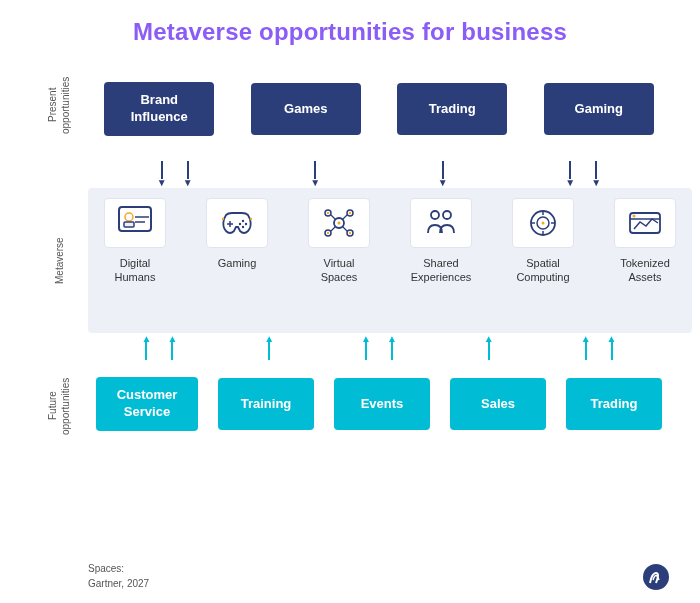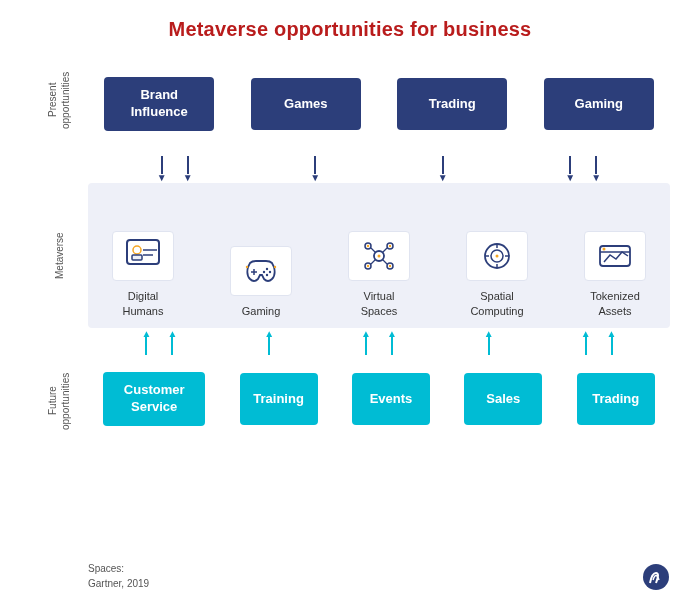--- a/index.html
+++ b/index.html
@@ -16,23 +16,23 @@
       width: 700px;
       height: 603px;
       background: #fff;
       padding: 18px 30px 12px 30px;
       display: flex;
       flex-direction: column;
     }
 
     .title {
       text-align: center;
-      font-size: 20px;
+      font-size: 24px;
       font-weight: 700;
-      color: #b91c1c;
+      color: #8b5cf6;
       margin-bottom: 14px;
       letter-spacing: 0.2px;
     }
 
     .rows-container {
       display: flex;
       flex-direction: column;
       flex: 1;
       gap: 0;
     }
@@ -219,21 +219,21 @@
       border-radius: 4px;
       padding: 10px 8px;
       min-height: 52px;
       display: flex;
       align-items: center;
       justify-content: center;
       line-height: 1.3;
     }
 
     .future-box.wide { width: 102px; }
-    .future-box.normal { width: 78px; }
+    .future-box.normal { width: 96px; }
 
     
     .footer {
       display: flex;
       justify-content: space-between;
       align-items: flex-end;
       padding: 4px 0 0 58px;
       margin-top: 4px;
     }
 
@@ -292,21 +292,21 @@
 
         <div class="arrow-col">
           <div class="arrow-down"></div>
           <div class="arrow-down"></div>
         </div>
       </div>
     </div>
 
     <div class="row metaverse-row">
       <div class="row-label">Metaverse</div>
-      <div class="row-content metaverse-row" style="background:#eef0f8;border-radius:4px;display:flex;flex-direction:row;align-items:flex-end;justify-content:space-around;padding:10px 2px;">
+      <div class="row-content metaverse-row" style="background:#eef0f8;border-radius:4px;display:flex;flex-direction:row;align-items:flex-start;justify-content:space-around;padding:10px 2px;">
 
         <div class="metaverse-item">
           <div class="metaverse-icon-box">
             <svg viewBox="0 0 38 36" fill="none" xmlns="http://www.w3.org/2000/svg">
               <rect x="3" y="2" width="32" height="24" rx="3" stroke="#2c3e7a" stroke-width="2" fill="none"></rect>
               <circle cx="13" cy="12" r="4" stroke="#f5a623" stroke-width="1.5" fill="none"></circle>
               <rect x="8" y="17" width="10" height="5" rx="1" stroke="#2c3e7a" stroke-width="1.5" fill="#eef0f8"></rect>
               <line x1="19" y1="12" x2="33" y2="12" stroke="#2c3e7a" stroke-width="1.5"></line>
               <line x1="19" y1="17" x2="29" y2="17" stroke="#2c3e7a" stroke-width="1.5"></line>
             </svg>
@@ -346,20 +346,32 @@
               <circle cx="30" cy="28" r="1.2" fill="#f5a623"></circle>
               <line x1="11" y1="10" x2="16" y2="15" stroke="#2c3e7a" stroke-width="1.3"></line>
               <line x1="27" y1="10" x2="22" y2="15" stroke="#2c3e7a" stroke-width="1.3"></line>
               <line x1="11" y1="26" x2="16" y2="21" stroke="#2c3e7a" stroke-width="1.3"></line>
               <line x1="27" y1="26" x2="22" y2="21" stroke="#2c3e7a" stroke-width="1.3"></line>
             </svg>
           </div>
           <div class="metaverse-label">Virtual<br>Spaces</div>
         </div>
 
+        <div class="metaverse-item">
+          <div class="metaverse-icon-box">
+            <svg viewBox="0 0 38 36" fill="none" xmlns="http://www.w3.org/2000/svg">
+
+              <circle cx="13" cy="10" r="4" stroke="#2c3e7a" stroke-width="1.8" fill="none"></circle>
+              <circle cx="25" cy="10" r="4" stroke="#2c3e7a" stroke-width="1.8" fill="none"></circle>
+              <path d="M6 28 Q6 20 13 20 Q20 20 20 28" stroke="#2c3e7a" stroke-width="1.8" fill="none"></path>
+              <path d="M18 28 Q18 20 25 20 Q32 20 32 28" stroke="#2c3e7a" stroke-width="1.8" fill="none"></path>
+            </svg>
+          </div>
+          <div class="metaverse-label">Shared<br>Experiences</div>
+        </div>
 
         <div class="metaverse-item">
           <div class="metaverse-icon-box">
             <svg viewBox="0 0 38 36" fill="none" xmlns="http://www.w3.org/2000/svg">
               <circle cx="19" cy="18" r="12" stroke="#2c3e7a" stroke-width="1.8" fill="none"></circle>
               <circle cx="19" cy="18" r="6" stroke="#2c3e7a" stroke-width="1.5" fill="none"></circle>
               <circle cx="19" cy="18" r="1.5" fill="#f5a623"></circle>
               <line x1="19" y1="6" x2="19" y2="10" stroke="#2c3e7a" stroke-width="1.5"></line>
               <line x1="19" y1="26" x2="19" y2="30" stroke="#2c3e7a" stroke-width="1.5"></line>
               <line x1="7" y1="18" x2="11" y2="18" stroke="#2c3e7a" stroke-width="1.5"></line>
@@ -424,21 +436,21 @@
         <div class="future-box normal">Sales</div>
         <div class="future-box normal">Trading</div>
       </div>
     </div>
 
   </div>
 
   <div class="footer">
     <div class="source-text">
       <span>Spaces:</span><br>
-      <span>Gartner, 2019</span>
+      <span>Gartner, 2027</span>
     </div>
     <svg class="logo-icon" viewBox="0 0 28 28" fill="none" xmlns="http://www.w3.org/2000/svg">
       <circle cx="14" cy="14" r="13" fill="#2c3e7a"></circle>
       <path d="M8 20 Q10 10 14 10 Q18 10 14 20" stroke="#fff" stroke-width="2" fill="none"></path>
       <path d="M11 17 Q14 8 17 17" stroke="#fff" stroke-width="1.5" fill="none"></path>
     </svg>
   </div>
 </div>
 
 </body></html>

